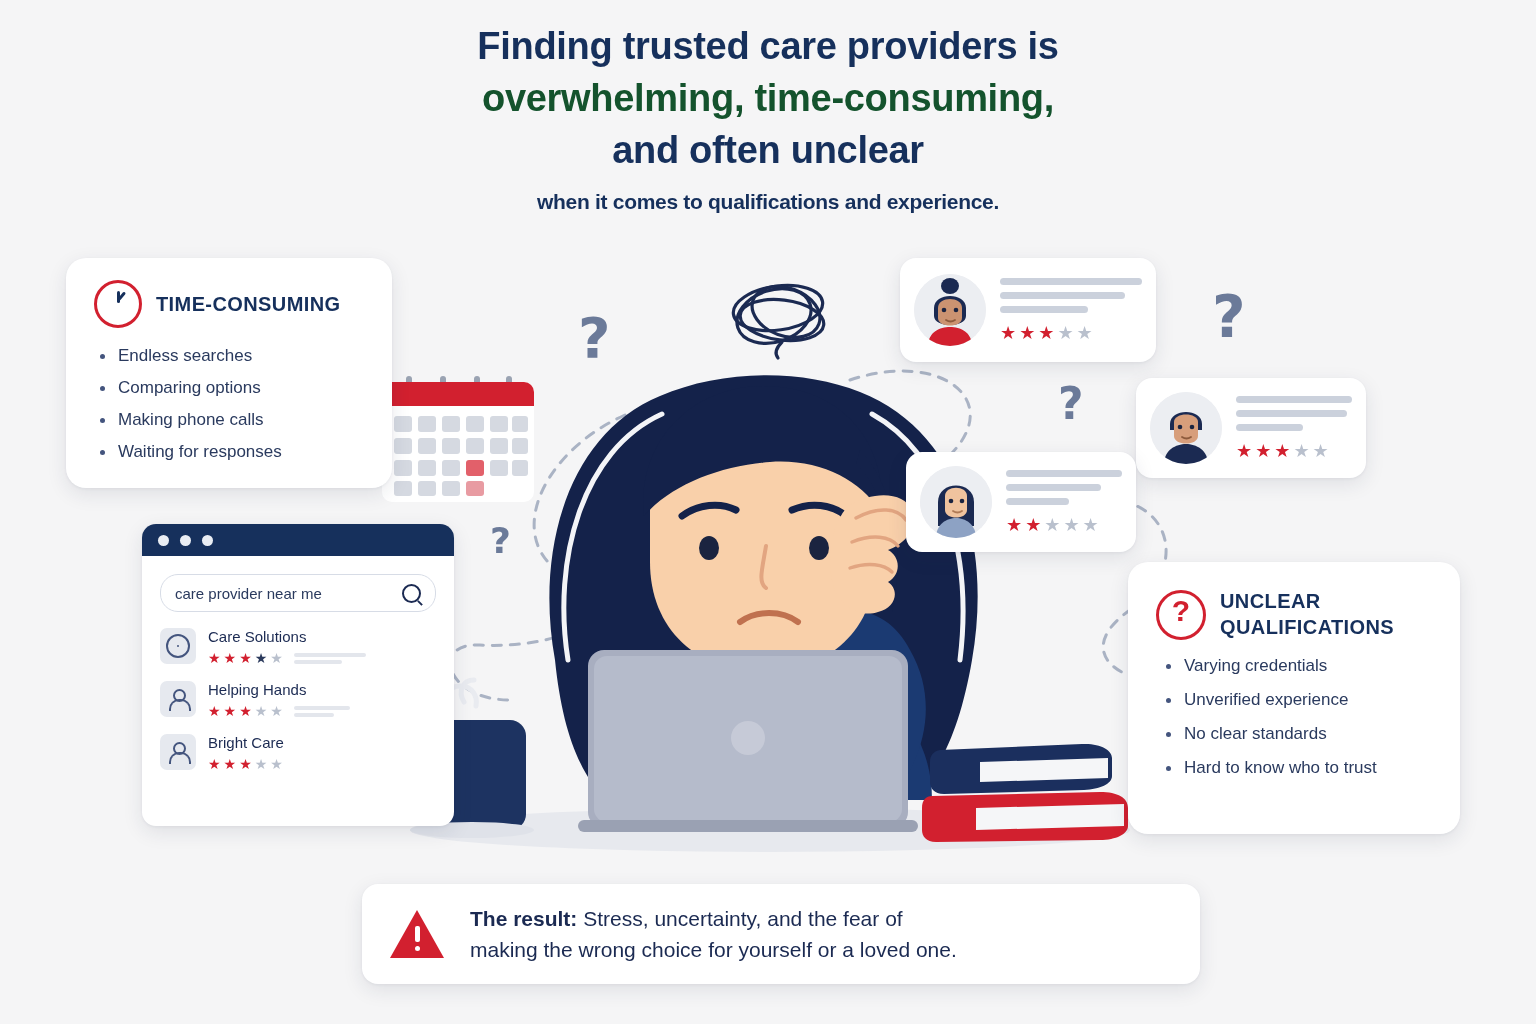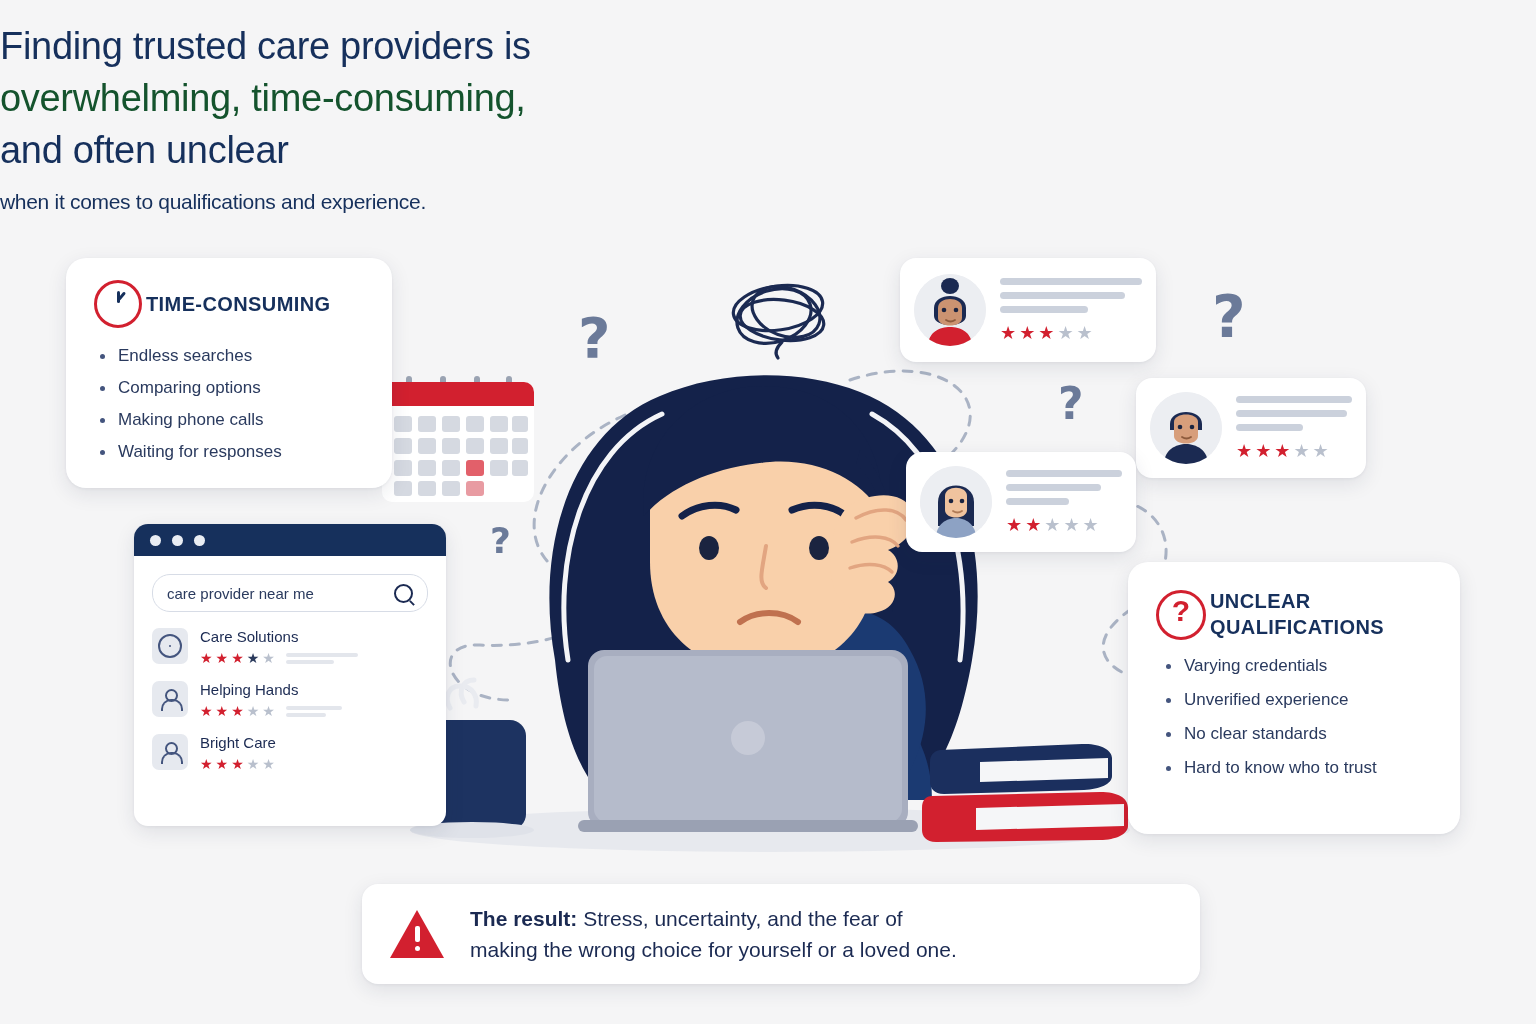--- a/index.html
+++ b/index.html
@@ -9,41 +9,41 @@
     font-family:"Liberation Sans", sans-serif;
     overflow:hidden;
     position:relative;
     color:#1b2a52;
   }
   .stage{position:absolute;inset:0;}
 
   
   .headline{
     position:absolute;left:0;right:0;top:20px;
-    text-align:left;
+    text-align:center;
     font-size:38px;line-height:52px;
-    font-weight:normal;
+    font-weight:bold;
     letter-spacing:-0.3px;
   }
   .hl-line{display:block;}
   .hl-navy{color:#16305c;}
   .hl-red{color:#14532d;}
   .hl-small{font-size:21px;}
 
   
   .card{
     position:absolute;
     background:#ffffff;
     border-radius:18px;
     box-shadow:0 6px 20px rgba(30,40,70,.10), 0 1px 3px rgba(30,40,70,.06);
   }
 
   
   #time-card{left:66px;top:258px;width:326px;height:230px;border-radius:20px;}
-  .card-head{display:flex;align-items:center;gap:4px;padding:22px 0 0 28px;}
+  .card-head{display:flex;align-items:center;gap:14px;padding:22px 0 0 28px;}
   .circ-icon{width:42px;height:42px;border-radius:50%;border:3.5px solid #d2202f;position:relative;flex:none;}
   .clock-h{position:absolute;background:#16305c;border-radius:2px;}
   .clock-h.hh{width:3px;height:12px;left:50%;top:8px;margin-left:-1.5px;transform-origin:bottom center;}
   .clock-h.mm{width:3px;height:10px;left:50%;top:17px;margin-left:-1.5px;transform-origin:top center;transform:rotate(-140deg);}
   .card-title{font-size:20px;font-weight:bold;letter-spacing:.4px;color:#16305c;line-height:26px;}
   .qmark-icon{font-size:30px;font-weight:bold;color:#d2202f;line-height:36px;text-align:center;}
   .bullets{list-style:none;margin:0;padding:16px 0 0 30px;}
   .bullets li{
     position:relative;padding-left:22px;margin-bottom:8px;
     font-size:17px;line-height:24px;color:#2a3a5e;
@@ -54,21 +54,21 @@
   }
 
   
   #unclear-card{left:1128px;top:562px;width:332px;height:272px;border-radius:20px;}
   #unclear-card .card-head{align-items:flex-start;padding-top:26px;}
   #unclear-card .circ-icon{width:44px;height:44px;margin-top:2px;}
   #unclear-card .bullets{padding-top:14px;padding-left:34px;}
   #unclear-card .bullets li{margin-bottom:10px;}
 
   
-  #search-panel{left:134px;top:524px;width:312px;height:302px;border-radius:14px;overflow:hidden;}
+  #search-panel{left:142px;top:524px;width:312px;height:302px;border-radius:14px;overflow:hidden;}
   .browser-bar{height:32px;background:#16305c;display:flex;align-items:center;padding-left:16px;gap:11px;}
   .dot{width:11px;height:11px;border-radius:50%;background:#e9edf3;}
   .search-box{
     margin:18px 18px 0 18px;height:36px;border:1.5px solid #d7dce6;border-radius:18px;
     display:flex;align-items:center;padding:0 14px;justify-content:space-between;
   }
   .search-text{font-size:15px;color:#2a3a5e;}
   .mag{width:15px;height:15px;border:2px solid #1b2a52;border-radius:50%;position:relative;}
   .mag:after{content:"";position:absolute;width:2px;height:6px;background:#1b2a52;right:-2px;bottom:-5px;transform:rotate(-45deg);}
   .result{display:flex;align-items:flex-start;gap:12px;margin:16px 18px 0 18px;}

